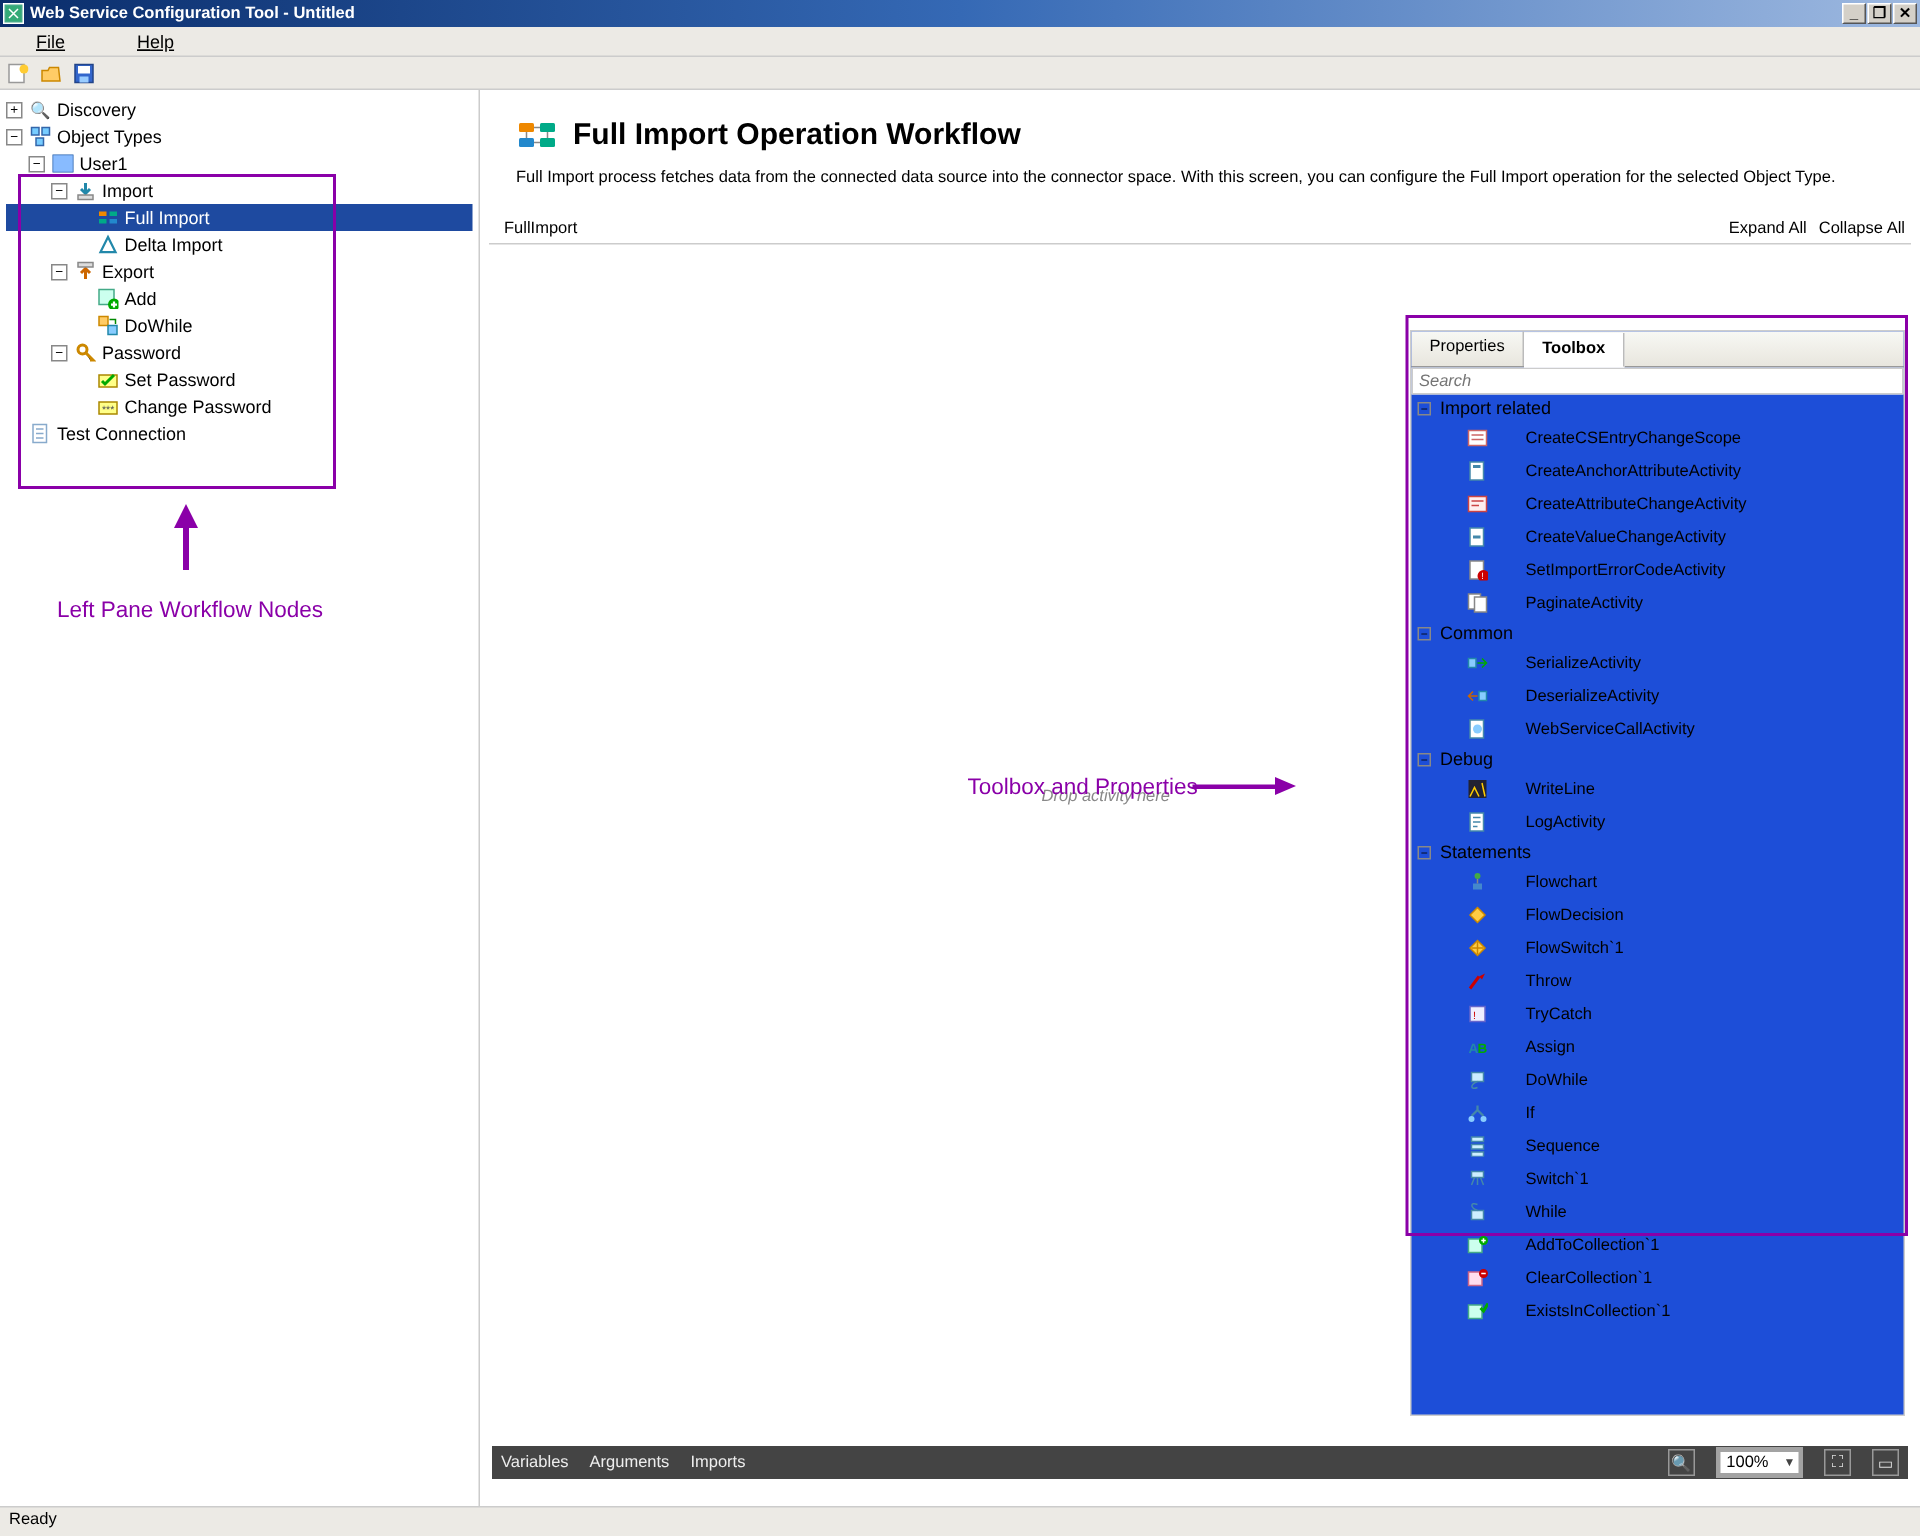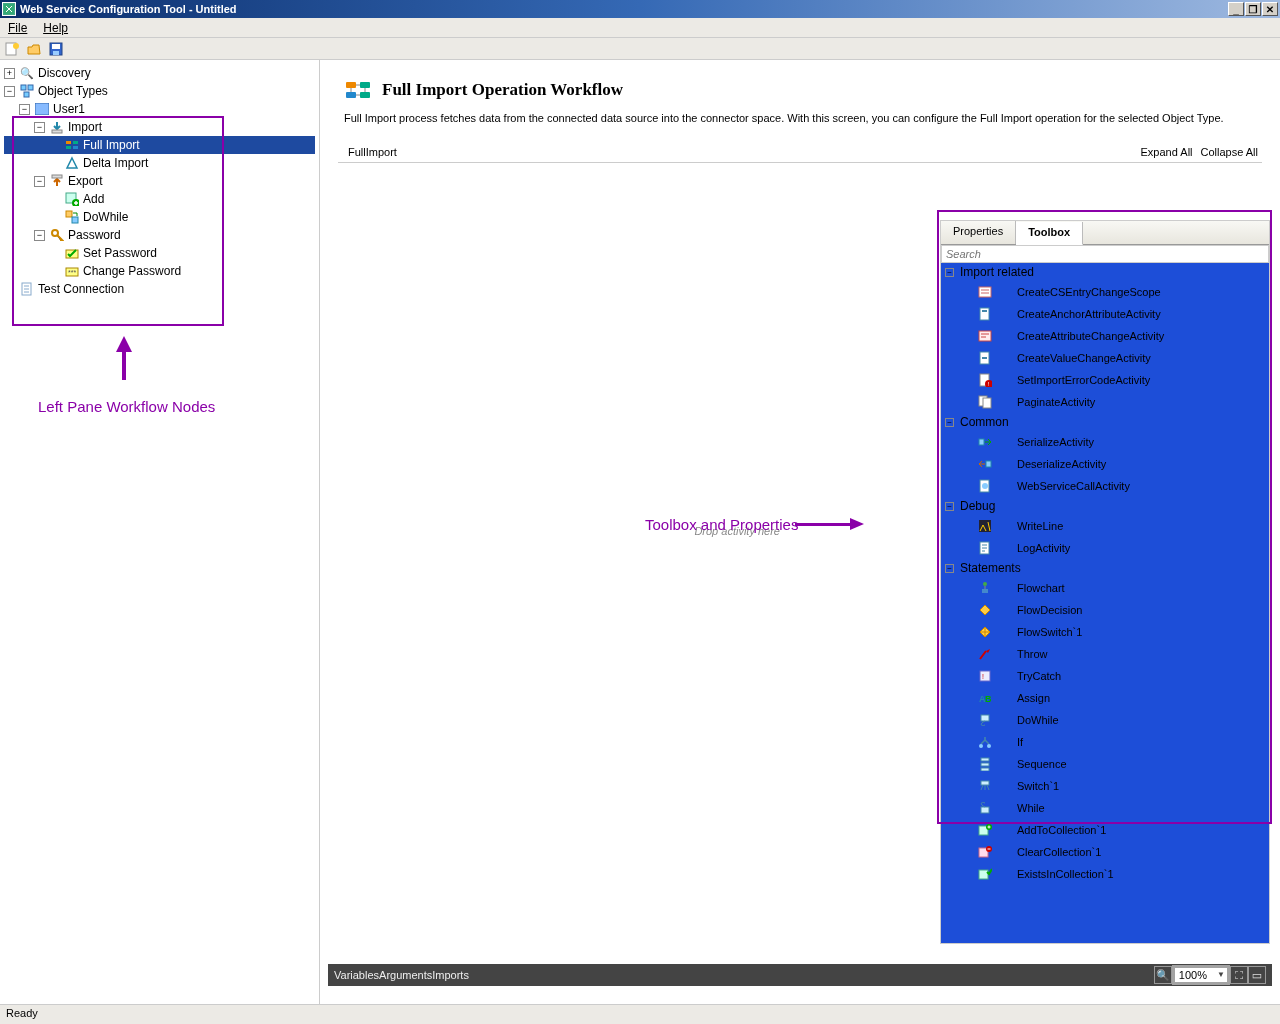--- a/index.html
+++ b/index.html
@@ -7,21 +7,21 @@
 
 
 .titlebar { height: 18px; background: linear-gradient(to right, #0a2d6b, #3569b5, #9eb9e0); display: flex; align-items: center; padding: 0 2px; color: #fff; font-weight: bold; font-size: 11px; }
 .titlebar .app-icon { width: 14px; height: 14px; background: #4a8; margin-right: 4px; display: inline-flex; align-items: center; justify-content: center; font-size: 9px; border: 1px solid #fff; }
 .titlebar .title-text { flex: 1; }
 .window-controls { display: flex; }
 .window-controls span { width: 16px; height: 14px; background: #d4d0c8; border: 1px solid #fff; border-right-color: #555; border-bottom-color: #555; display: inline-flex; align-items: center; justify-content: center; color: #000; font-size: 10px; font-weight: bold; margin-left: 1px; }
 
 
 .menubar { height: 20px; background: #eceae5; display: flex; align-items: center; border-bottom: 1px solid #ccc; }
-.menubar .menu-item { padding: 2px 8px; cursor: default; text-decoration: underline; }
+.menubar .menu-item { padding: 2px 24px; cursor: default; text-decoration: underline; }
 .menubar .menu-item u { text-decoration: underline; }
 
 
 .toolbar-top { height: 22px; background: #eceae5; display: flex; align-items: center; padding: 0 4px; gap: 6px; border-bottom: 1px solid #ccc; }
 .toolbar-top .tb-btn { width: 16px; height: 16px; display: inline-flex; align-items: center; justify-content: center; }
 
 
 .main-area { display: flex; height: 944px; }
 .left-pane { width: 320px; border-right: 1px solid #ccc; padding: 4px; position: relative; }
 .designer-pane { flex: 1; padding: 16px 0 0 0; position: relative; }
@@ -35,25 +35,25 @@
 .tree-icon { width: 16px; height: 16px; margin-right: 3px; display: inline-flex; align-items: center; justify-content: center; font-size: 11px; }
 
 
 .anno-box { position: absolute; border: 2px solid #8a00a8; pointer-events: none; }
 .anno-text { color: #8a00a8; font-size: 15px; position: absolute; pointer-events: none; text-align: center; }
 .anno-text-lg { color: #9a2bc4; font-size: 22px; position: absolute; pointer-events: none; }
 
 
 .designer-header { display: flex; align-items: center; padding: 0 24px; margin-bottom: 8px; }
 .designer-header .dh-icon { width: 28px; height: 28px; margin-right: 10px; display: inline-flex; align-items: center; justify-content: center; }
-.designer-header h2 { font-size: 17px; font-weight: bold; font-family: Liberation Serif, serif; }
+.designer-header h2 { font-size: 20px; font-weight: bold; }
 .designer-desc { padding: 0 24px; font-size: 11px; margin-bottom: 20px; }
 
 
-.canvas-header { display:flex; align-items:center; padding: 2px 4px 4px 10px; font-size: 11px; border-bottom:1px solid #ccc; margin: 0 18px; }
+.canvas-header { display:flex; align-items:center; padding: 2px 4px 4px 10px; font-size: 11px; border-bottom:1px solid #ccc; margin: 0 6px; }
 .canvas-header .bc { flex:1; }
 .canvas-header .link { margin-left: 8px; cursor:pointer; }
 
 .canvas-body { position: relative; height: 700px; }
 .drop-hint { position:absolute; left: 39%; top: 362px; color:#888; font-style: italic; font-size:11px; }
 
 
 .side-panel { position:absolute; right: 10px; top: 160px; width: 330px; border:1px solid #ccc; background:#1d4ed8; }
 .side-tabs { height: 24px; background: linear-gradient(#f8f8f4,#e8e6de); border-bottom:1px solid #999; display:flex; }
 .side-tab { padding: 4px 12px; font-size:11px; border-right:1px solid #bbb; cursor:pointer; }
@@ -62,21 +62,21 @@
 .toolbox-scroll { height: 680px; overflow-y: scroll; }
 .toolbox-scroll::-webkit-scrollbar { width: 16px; }
 .toolbox-scroll::-webkit-scrollbar-track { background: #e8e6de; }
 .toolbox-scroll::-webkit-scrollbar-thumb { background: #c4c1b6; border: 1px solid #aaa; }
 .tb-group { padding: 2px 4px; display:flex; align-items:center; gap:6px; }
 .tb-group .tb-toggle { width:9px; height:9px; border:1px solid #888; font-size:8px; display:inline-flex; align-items:center; justify-content:center; }
 .tb-item { padding: 3px 4px 3px 36px; display:flex; align-items:center; gap:24px; font-size:11px; }
 .tb-item .ti-icon { width:16px; height:16px; display:inline-flex; align-items:center; justify-content:center; }
 
 
-.designer-bottombar { position:absolute; bottom: 18px; left: 8px; right: 8px; height: 22px; background:#444; color:#eee; display:flex; align-items:center; font-size:11px; padding: 0 6px; }
+.designer-bottombar { position:absolute; bottom: 18px; left: 8px; right: 8px; height: 22px; background:#444; color:#eee; display:flex; align-items:center; font-size:11px; padding: 0 6px; gap: 14px; }
 .designer-bottombar .spacer { flex:1; }
 .zoom-box { background:#fff; color:#000; padding:1px 20px 1px 4px; border:3px solid #a3a3a3; position: relative; }
 .zoom-box::after { content:"▼"; position:absolute; right:2px; top:2px; font-size:8px; color:#444; }
 .sb-btn { width:18px; height:18px; border:1px solid #999; display:inline-flex; align-items:center; justify-content:center; color:#ddd; }
 
 
 .statusbar { position:absolute; bottom:0; left:0; right:0; height: 20px; background:#eceae5; border-top:1px solid #ccc; padding: 2px 6px; font-size:11px; }
 
 
 .arrow-up { position:absolute; width: 0; height: 0; border-left: 8px solid transparent; border-right: 8px solid transparent; border-bottom: 16px solid #8a00a8; }

